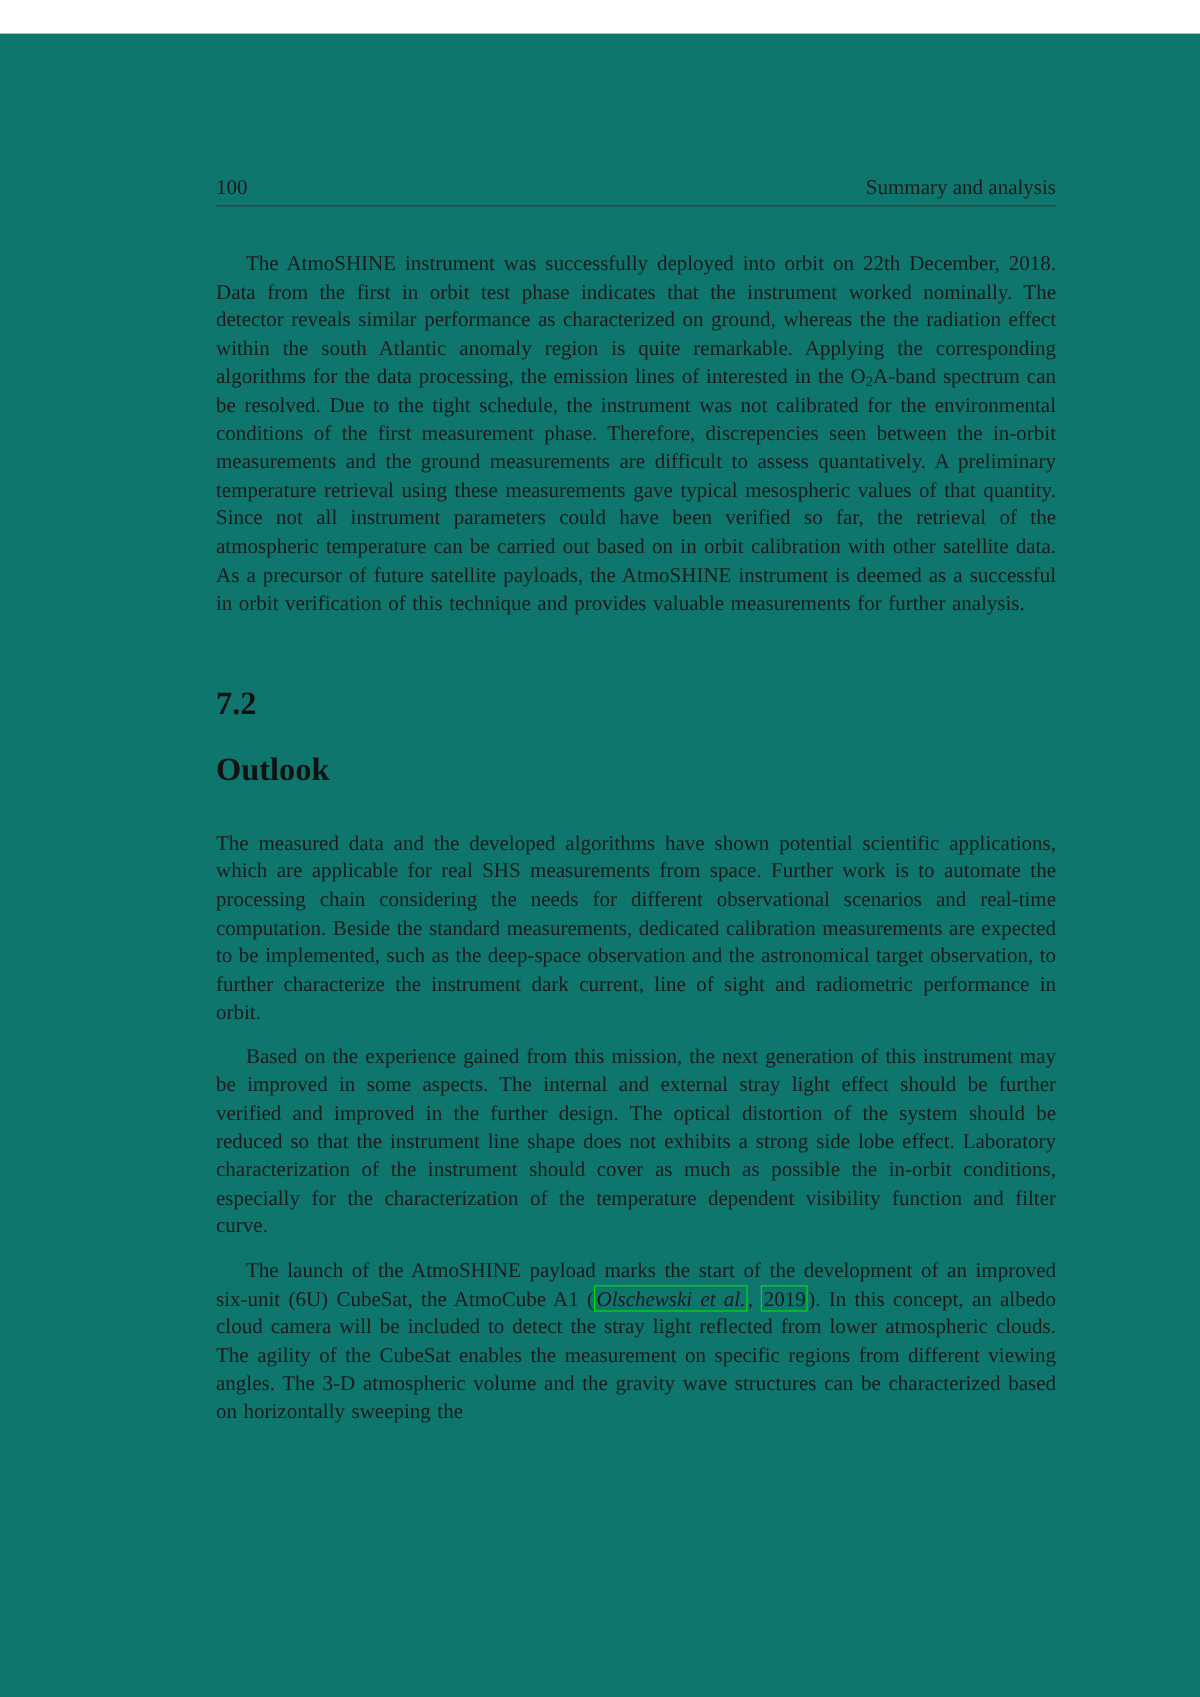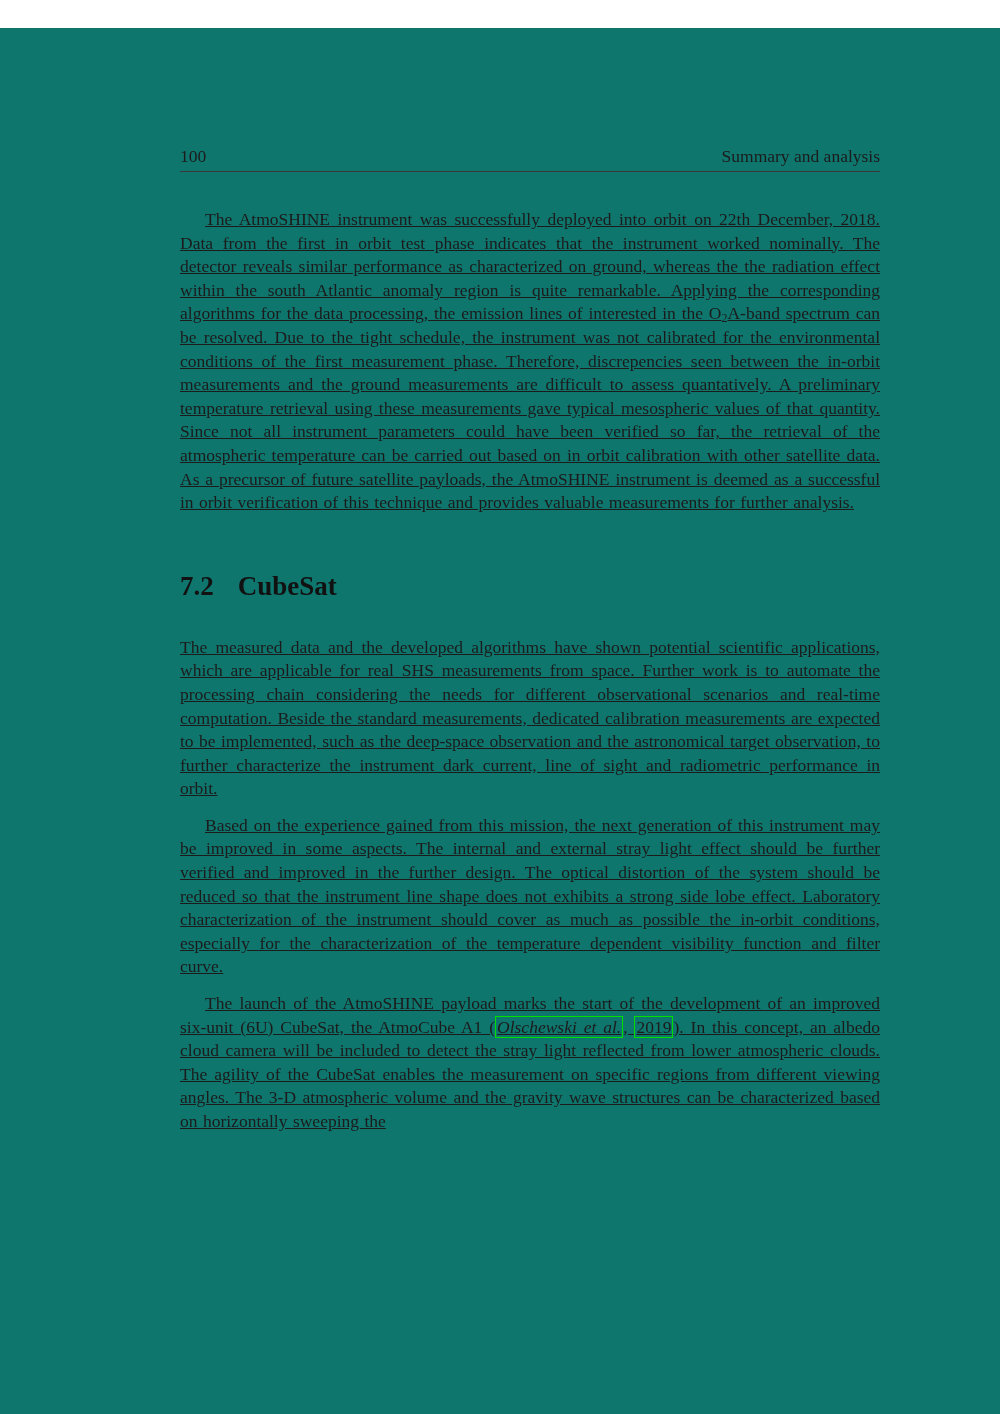--- a/index.html
+++ b/index.html
@@ -34,33 +34,33 @@
   }
   .body-text {
     margin-top: 36px;
   }
   .para {
     font-size: 17.5px;
     line-height: 23.6px;
     text-align: justify;
     margin: 0 0 13px 0;
     word-spacing: 0.06em;
-    text-decoration: underline;
   }
   .para.indent {
     text-indent: 25px;
   }
   .section-heading {
     display: flex;
     gap: 24px;
     align-items: baseline;
     font-size: 27px;
     font-weight: bold;
     color: #111111;
     margin: 56px 0 34px 0;
+    flex-direction: column;
   }
   sub.chem {
     font-size: 12px;
     line-height: 0;
     vertical-align: -3px;
   }
   .cite-box {
     border: 1.6px solid #00e000;
     padding: 0 1px;
     color: inherit;
@@ -84,21 +84,21 @@
       <span>100</span>
       <span>Summary and analysis</span>
     </header>
 
     <div class="body-text">
 
       <p class="para indent"><span>The AtmoSHINE instrument was successfully deployed into orbit on 22th December, 2018. Data from the first in orbit test phase indicates that the instrument worked nominally. The detector reveals similar performance as characterized on ground, whereas the the radiation effect within the south Atlantic anomaly region is quite remarkable. Applying the corresponding algorithms for the data processing, the emission lines of interested in the O</span><sub class="chem">2</sub><span>A-band spectrum can be resolved. Due to the tight schedule, the instrument was not calibrated for the environmental conditions of the first measurement phase. Therefore, discrepencies seen between the in-orbit measurements and the ground measurements are difficult to assess quantatively. A preliminary temperature retrieval using these measurements gave typical mesospheric values of that quantity. Since not all instrument parameters could have been verified so far, the retrieval of the atmospheric temperature can be carried out based on in orbit calibration with other satellite data. As a precursor of future satellite payloads, the AtmoSHINE instrument is deemed as a successful in orbit verification of this technique and provides valuable measurements for further analysis.</span></p>
 
       <h2 class="section-heading">
         <span>7.2</span>
-        <span>CubeSat</span>
+        <span>Outlook</span>
       </h2>
 
       <p class="para">The measured data and the developed algorithms have shown potential scientific applications, which are applicable for real SHS measurements from space. Further work is to automate the processing chain considering the needs for different observational scenarios and real-time computation. Beside the standard measurements, dedicated calibration measurements are expected to be implemented, such as the deep-space observation and the astronomical target observation, to further characterize the instrument dark current, line of sight and radiometric performance in orbit.</p>
 
       <p class="para indent">Based on the experience gained from this mission, the next generation of this instrument may be improved in some aspects. The internal and external stray light effect should be further verified and improved in the further design. The optical distortion of the system should be reduced so that the instrument line shape does not exhibits a strong side lobe effect. Laboratory characterization of the instrument should cover as much as possible the in-orbit conditions, especially for the characterization of the temperature dependent visibility function and filter curve.</p>
 
       <p class="para indent"><span>The launch of the AtmoSHINE payload marks the start of the development of an improved six-unit (6U) CubeSat, the AtmoCube A1 (</span><a class="cite-box cite-author">Olschewski et al.</a><span>, </span><a class="cite-box cite-year">2019</a><span>). In this concept, an albedo cloud camera will be included to detect the stray light reflected from lower atmospheric clouds. The agility of the CubeSat enables the measurement on specific regions from different viewing angles. The 3-D atmospheric volume and the gravity wave structures can be characterized based on horizontally sweeping the</span></p>
 
     </div>
   </div>

